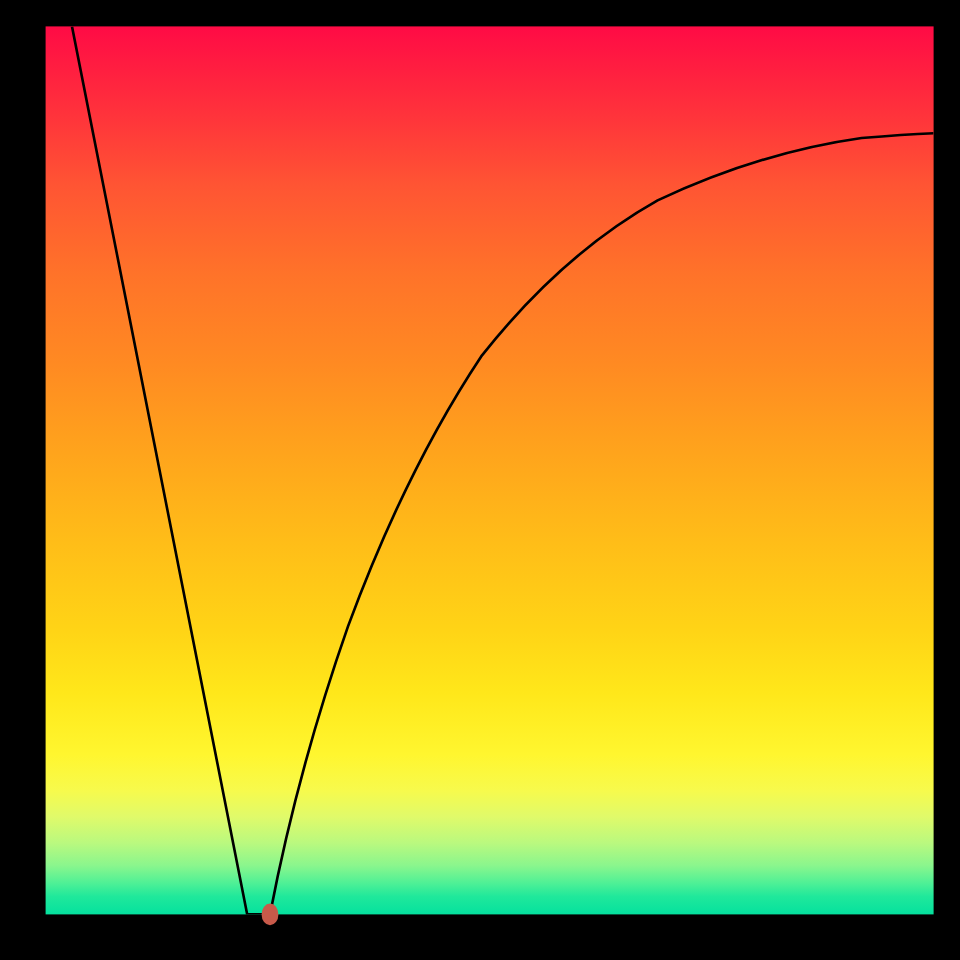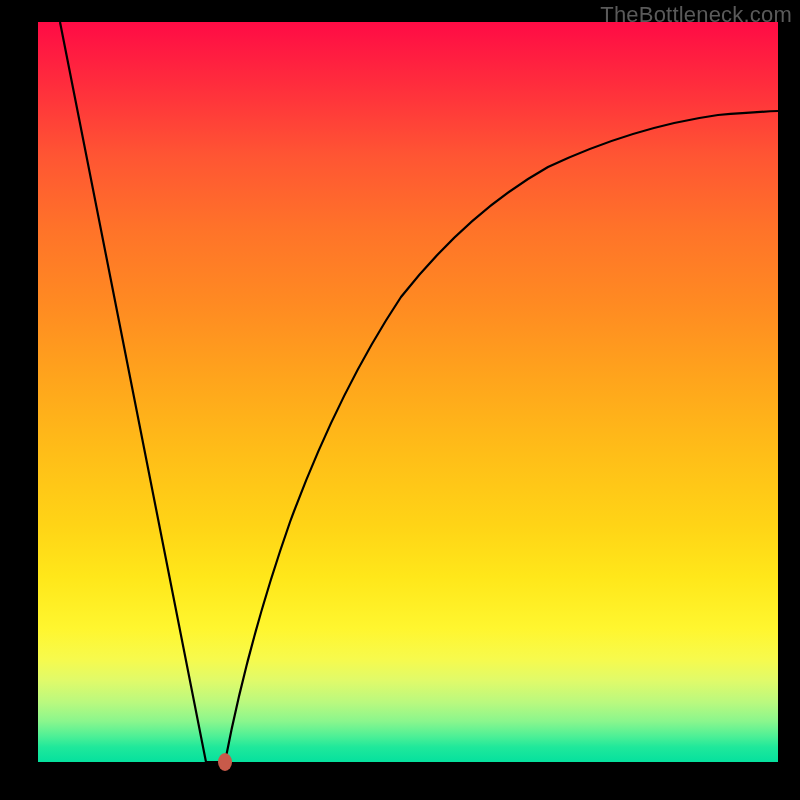--- a/index.html
+++ b/index.html
@@ -84,15 +84,14 @@
                Q 300 370, 363 275
                Q 430 190, 510 145
                Q 595 105, 680 93
                Q 715 90, 740 89" fill="none" stroke="#000" stroke-width="2.2"></path>
     </svg>
 
     <div class="marker" style="left:187px; top:740px;"></div>
 
   </div>
 
-  <div class="watermark">TheBottleneck.com</div>
 
 </div>
 
 </body></html>

